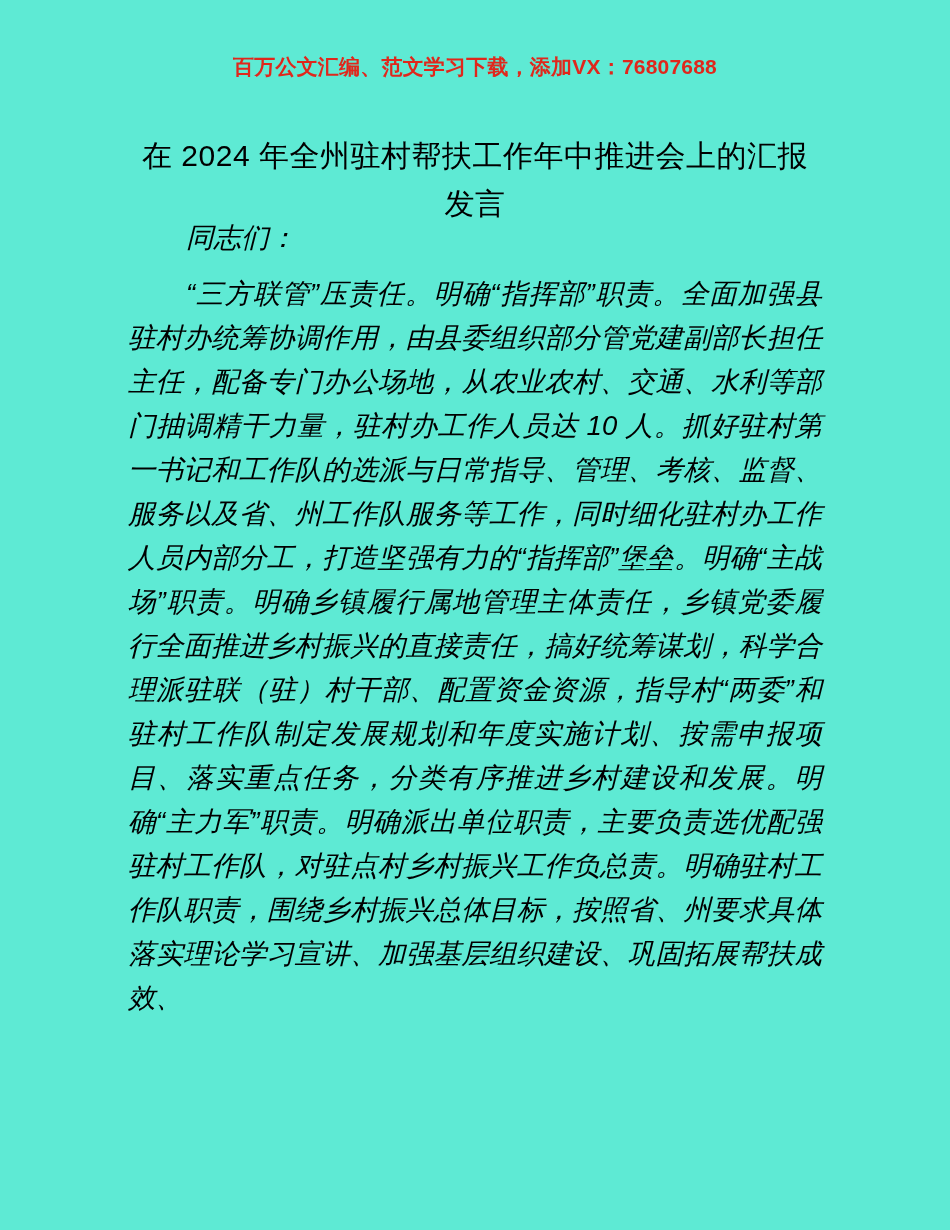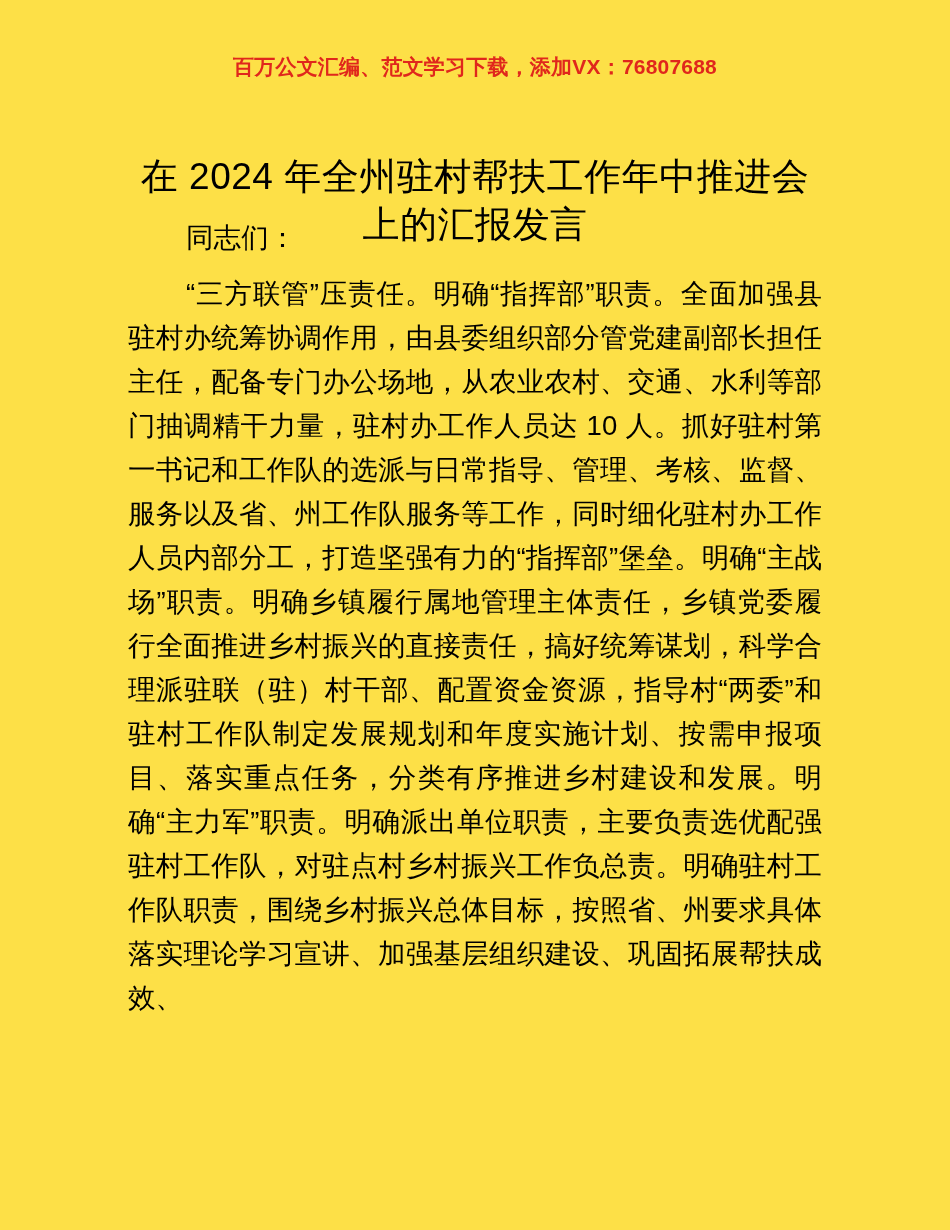--- a/index.html
+++ b/index.html
@@ -11,21 +11,21 @@
     height: 1230px;
     background: #ffffff;
     font-family: "Liberation Sans", "DejaVu Sans", sans-serif;
     overflow: hidden;
   }
 
   .page {
     position: relative;
     width: 950px;
     height: 1230px;
-    background: #fde047;
+    background: #5eead4;
     box-sizing: border-box;
   }
 
   
   .promo-header {
     position: absolute;
     top: 52px;
     left: 0;
     width: 950px;
     text-align: center;
@@ -33,25 +33,25 @@
     font-size: 21px;
     font-weight: 700;
     letter-spacing: 0.2px;
     line-height: 30px;
     white-space: nowrap;
   }
 
   
   .doc-title {
     position: absolute;
-    top: 128px;
+    top: 112px;
     left: 128px;
     width: 694px;
     text-align: center;
-    font-size: 37px;
+    font-size: 30px;
     font-weight: 400;
     line-height: 48px;
     color: #000000;
     letter-spacing: 0.5px;
   }
 
   
   .body-block {
     position: absolute;
     top: 216px;
@@ -61,20 +61,21 @@
 
   .para {
     font-size: 27.5px;
     line-height: 44px;
     color: #000000;
     text-align: justify;
     text-justify: inter-ideograph;
     margin: 0 0 8px 0;
     letter-spacing: 0.1px;
     word-break: break-all;
+    font-style: italic;
   }
 
   .para.salutation {
     text-indent: 58px;
     margin-bottom: 12px;
   }
 
   .para.indent {
     text-indent: 58px;
   }

